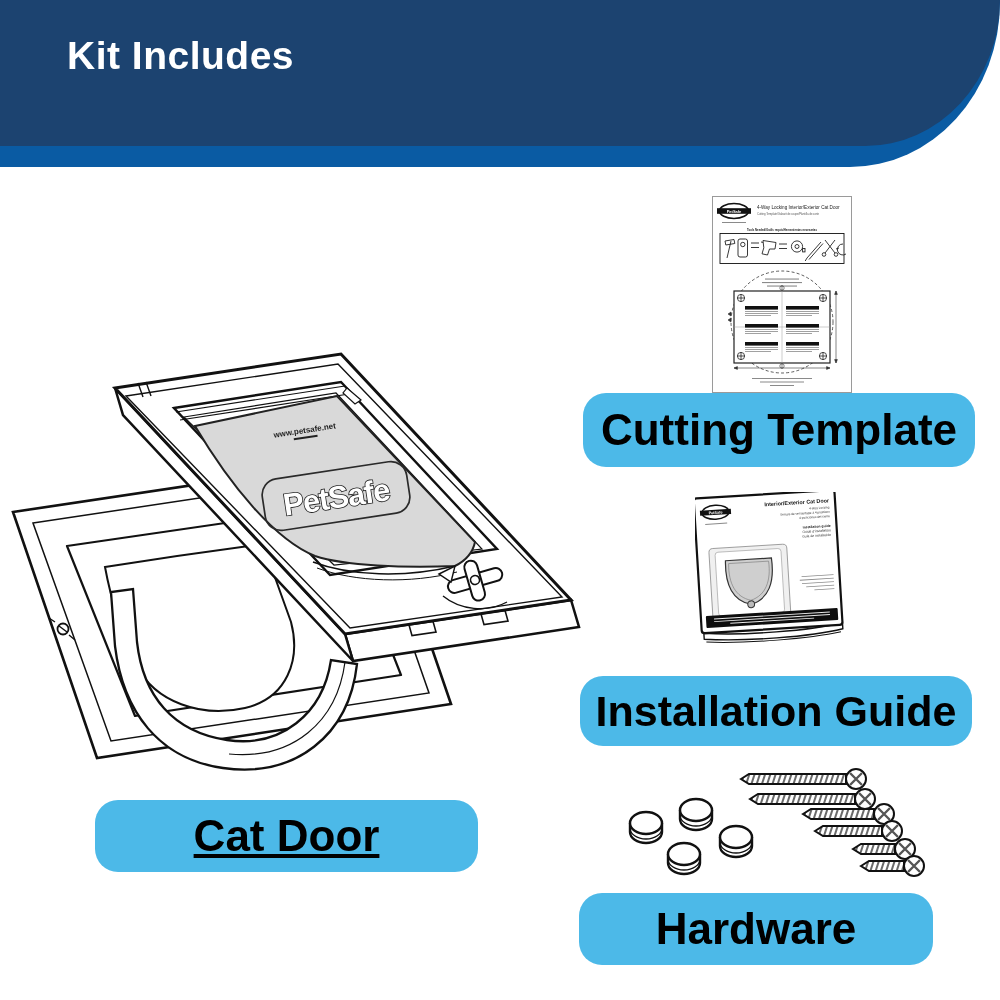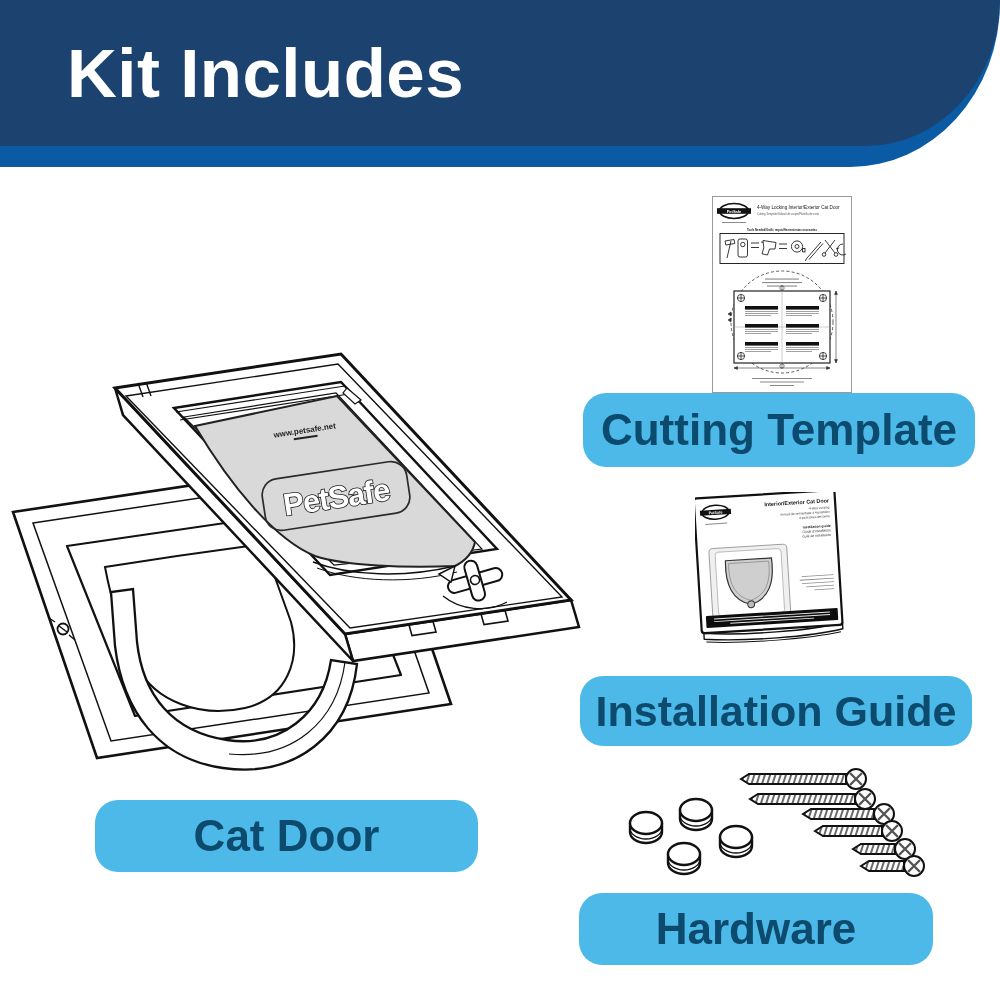--- a/index.html
+++ b/index.html
@@ -3,28 +3,28 @@
 <meta charset="utf-8">
 <style>
   html,body{margin:0;padding:0;background:#fff;}
   #stage{position:relative;width:1000px;height:1000px;background:#fff;overflow:hidden;
          font-family:"Liberation Sans",sans-serif;}
   
   .hdr-band{position:absolute;left:0;top:0;width:1000px;height:167px;background:#0A5BA3;
             border-bottom-right-radius:150px 165px;}
   .hdr-dark{position:absolute;left:0;top:0;width:1000px;height:146px;background:#1C4370;
             border-bottom-right-radius:135px 146px;}
-  .hdr-title{position:absolute;left:67px;top:34px;color:#fff;font-size:69px;font-weight:700;
+  .hdr-title{position:absolute;left:67px;top:34px;color:#fff;font-size:39px;font-weight:700;
              letter-spacing:0.5px;}
   
-  .pill{position:absolute;background:#4CB9E8;border-radius:23px;color:#0c4a6e;font-weight:700;
+  .pill{position:absolute;background:#4CB9E8;border-radius:23px;color:#000000;font-weight:700;
         display:flex;align-items:center;justify-content:center;font-size:44px;}
   #pill-template{left:583px;top:393px;width:392px;height:74px;}
   #pill-guide{left:580px;top:676px;width:392px;height:70px;font-size:43px;}
-  #pill-catdoor{left:95px;top:800px;width:383px;height:72px;}
+  #pill-catdoor{left:95px;top:800px;width:383px;height:72px;text-decoration:underline;}
   #pill-hardware{left:579px;top:893px;width:354px;height:72px;}
   
   .art{position:absolute;}
   #art-catdoor{left:5px;top:330px;width:580px;height:470px;}
   #art-template{left:712px;top:196px;width:140px;height:197px;}
   #art-guide{left:695px;top:492px;width:152px;height:152px;}
   #art-hardware{left:608px;top:753px;width:340px;height:135px;}
   svg{display:block;}
   .ln{stroke:#111;fill:none;}
   .wf{fill:#fff;stroke:#111;}

